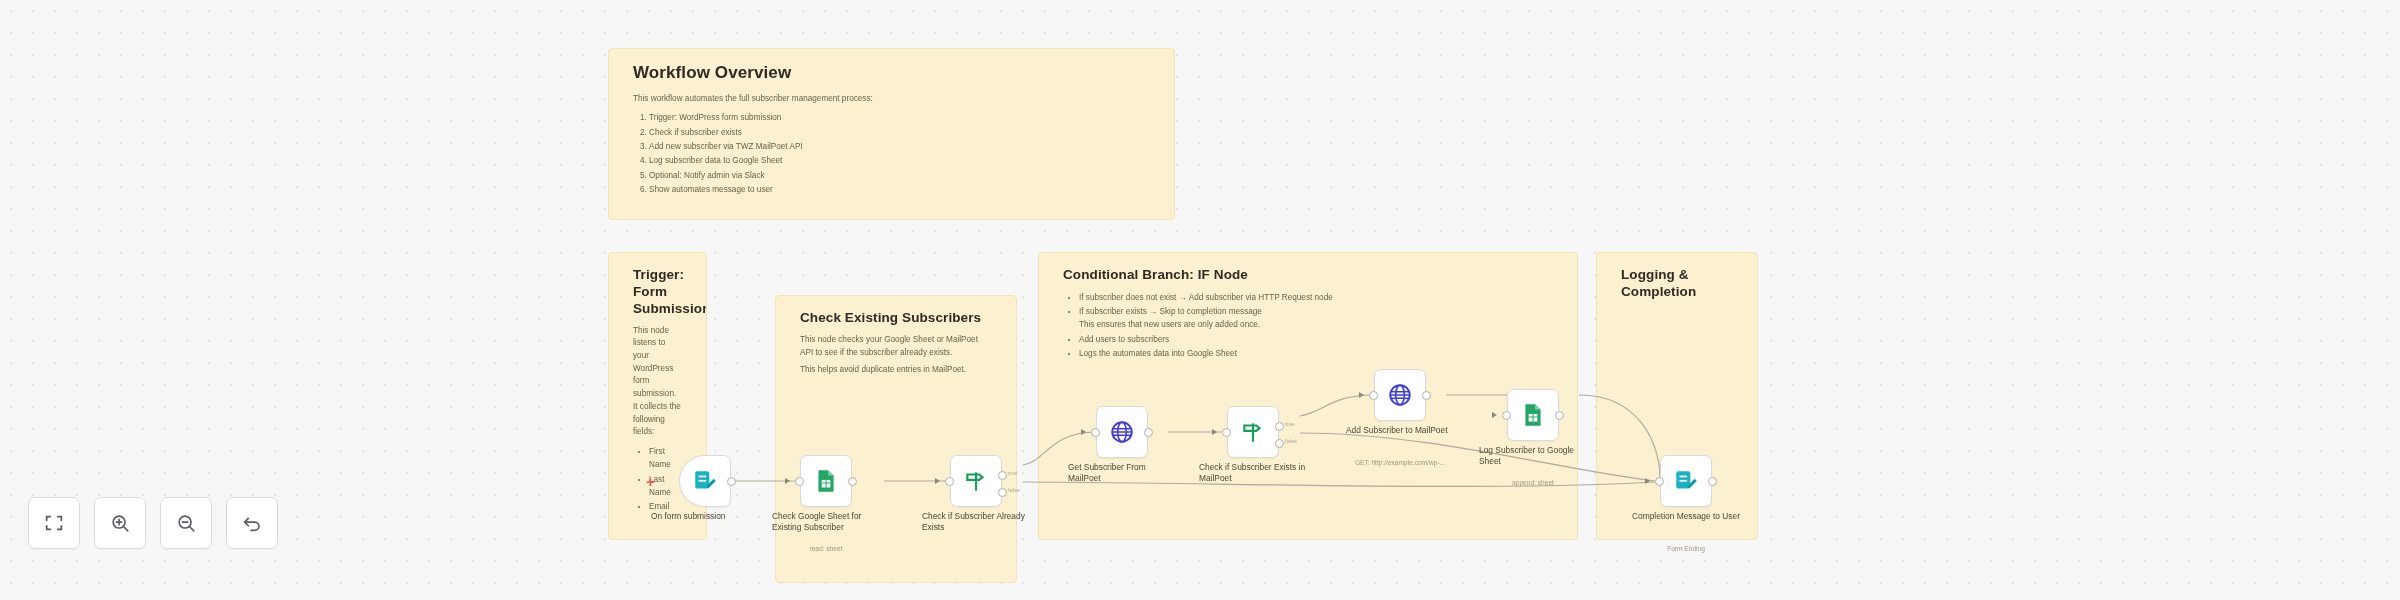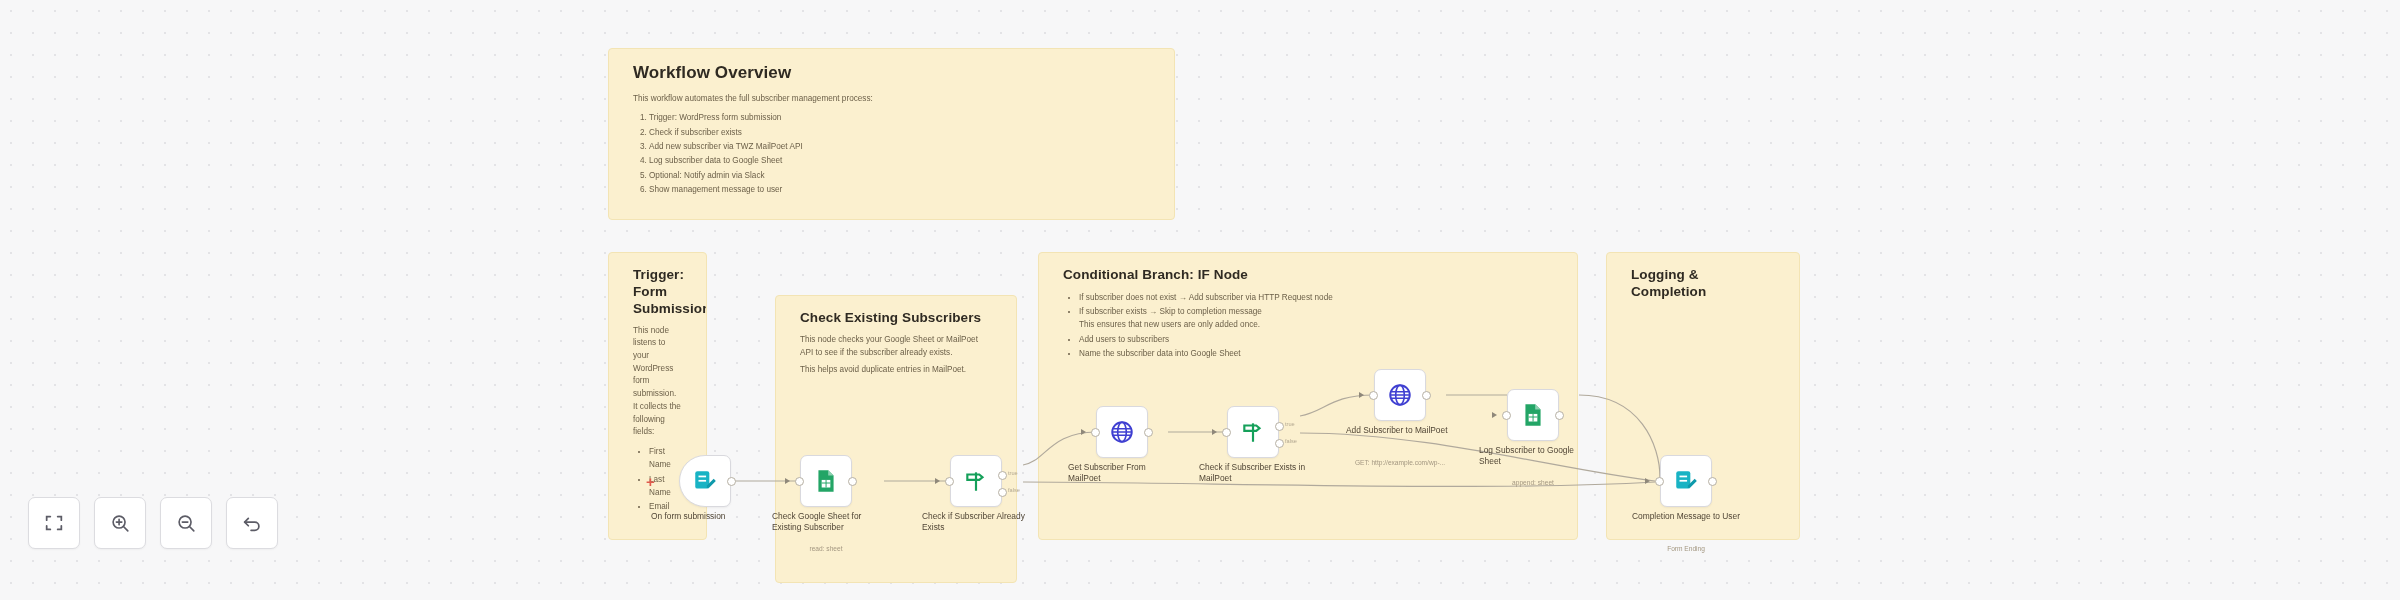--- a/index.html
+++ b/index.html
@@ -36,21 +36,21 @@
   }
   .sticky p { font-size: 8.2px; line-height: 1.55; color: #6b5f48; margin-bottom: 5px; }
   .sticky ol, .sticky ul { font-size: 8.2px; line-height: 1.62; color: #6b5f48; padding-left: 16px; margin: 6px 0; }
   .sticky li { margin-bottom: 1px; }
   .sticky .foot { font-size: 8.2px; color: #6b5f48; margin-top: 9px; padding-left: 14px; line-height: 1.5; }
 
   #note-overview { left: 608px; top: 48px; width: 567px; height: 172px; }
   #note-trigger  { left: 608px; top: 252px; width: 99px;  height: 288px; }
   #note-check    { left: 775px; top: 252px; width: 242px; height: 288px; margin-top: 43px; }
   #note-branch   { left: 1038px; top: 252px; width: 540px; height: 288px; }
-  #note-logging  { left: 1596px; top: 252px; width: 194px; height: 288px; margin-left: 10px; }
+  #note-logging  { left: 1596px; top: 252px; width: 162px; height: 288px; }
 
   
   #edges { position: absolute; left: 0; top: 0; width: 2400px; height: 600px; pointer-events: none; }
 
   
   .node { position: absolute; }
   .nbox {
     width: 52px; height: 52px;
     background: #fff;
     border: 1px solid #d9d9de;
@@ -106,21 +106,21 @@
 
   <div class="sticky" id="note-overview">
     <h1>Workflow Overview</h1>
     <p>This workflow automates the full subscriber management process:</p>
     <ol>
       <li>Trigger: WordPress form submission</li>
       <li>Check if subscriber exists</li>
       <li>Add new subscriber via TWZ MailPoet API</li>
       <li>Log subscriber data to Google Sheet</li>
       <li>Optional: Notify admin via Slack</li>
-      <li>Show management message to user</li>
+      <li>Show automates message to user</li>
     </ol>
   </div>
 
   <div class="sticky" id="note-trigger">
     <h2>Trigger: Form Submission</h2>
     <p>This node listens to your WordPress form submission. It collects the following fields:</p>
     <ul>
       <li>First Name</li>
       <li>Last Name</li>
       <li>Email</li>
@@ -135,21 +135,21 @@
 
   <div class="sticky" id="note-branch">
     <h2>Conditional Branch: IF Node</h2>
     <ul>
       <li>If subscriber does not exist → Add subscriber via HTTP Request node</li>
       <li>
         <span>If subscriber exists → Skip to completion message</span><br>
         <span>This ensures that new users are only added once.</span>
       </li>
       <li>Add users to subscribers</li>
-      <li>Name the subscriber data into Google Sheet</li>
+      <li>Logs the automates data into Google Sheet</li>
     </ul>
   </div>
 
   <div class="sticky" id="note-logging">
     <h2>Logging &amp; Completion</h2>
   </div>
 
   <svg id="edges">
     <g stroke="#b0a99c" stroke-width="1.2" fill="none">
       <path d="M731,481 L812,481"></path>

